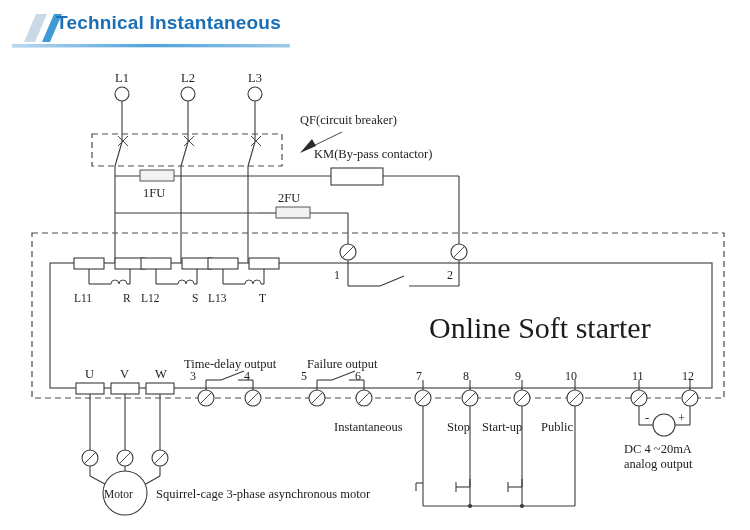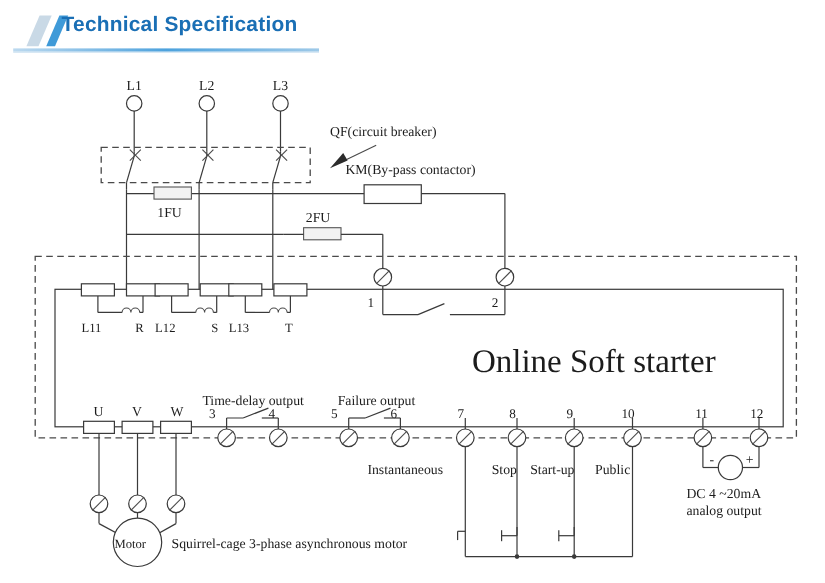--- a/index.html
+++ b/index.html
@@ -45,21 +45,21 @@
   .circ{stroke:#3a3a3a;stroke-width:1.1;fill:#ffffff;}
 </style>
 </head>
 <body>
 
 <div class="header">
   <svg class="hdr-bars" width="60" height="32" viewBox="0 0 60 32">
     <polygon points="10,30 22,2 33,2 21,30" fill="#c9d9e6"></polygon>
     <polygon points="28,30 40,2 48,2 36,30" fill="#3f9ad8"></polygon>
   </svg>
-  <div class="hdr-title">Technical Specification</div>
+  <div class="hdr-title">Technical Instantaneous</div>
   <div class="hdr-rule"></div>
   <div class="hdr-rule2"></div>
 </div>
 
 <div class="diagram">
 <svg width="750" height="472" viewBox="0 0 750 472">
 
   <g>
     <circle class="circ" cx="118" cy="36" r="7"></circle>
     <line class="wire" x1="118" y1="43" x2="118" y2="80"></line>

